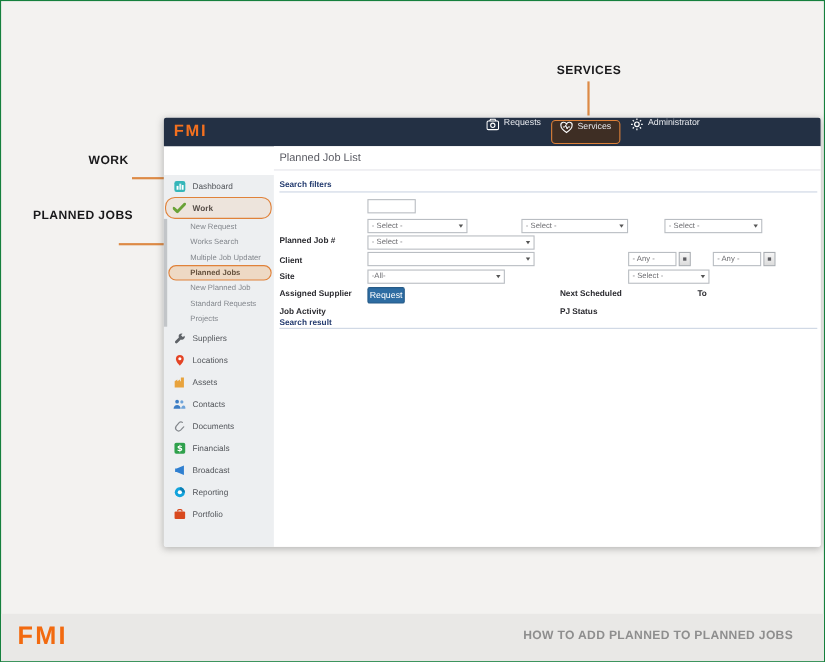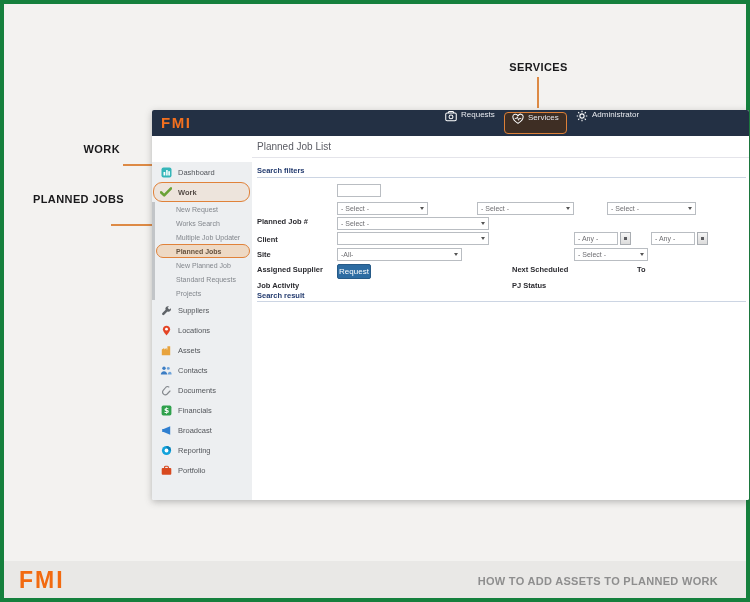--- a/index.html
+++ b/index.html
@@ -1,18 +1,18 @@
 <!DOCTYPE html>
 <html><head>
 <meta charset="utf-8">
 <style>
   * { margin:0; padding:0; box-sizing:border-box; }
   html,body { width:750px; height:602px; }
   body { font-family:"Liberation Sans", sans-serif; position:relative; overflow:hidden; background:#f3f2f0; }
-  .page { position:absolute; inset:0; border:4px solid #15803d; background:#f3f2f0; }
+  .page { position:absolute; inset:0; border:1px solid #15803d; background:#f3f2f0; }
 
   
   .anno-label { position:absolute; font-size:11px; font-weight:bold; color:#19191b; letter-spacing:0.4px; }
   .anno-vline { position:absolute; width:2px; background:#dd8a45; }
   .anno-hline { position:absolute; height:2px; background:#dd8a45; }
 
   
   .app { position:absolute; left:148px; top:106px; width:597px; height:390px; background:#fff;
          border-radius:2px; box-shadow:0 2px 7px rgba(70,70,70,0.35); }
 
@@ -313,16 +313,16 @@
 
       <div class="search-btn">Request</div>
 
       <div class="sec-head" style="top:155px;">Search result</div>
       <div class="sec-rule" style="top:165px;"></div>
     </div>
   </div>
 
   <div class="footer">
     <div class="f-logo">FMI</div>
-    <div class="f-title">HOW TO ADD ASSETS TO PLANNED WORK</div>
+    <div class="f-title">HOW TO ADD PLANNED TO PLANNED JOBS</div>
   </div>
 
 </div>
 
 </body></html>

